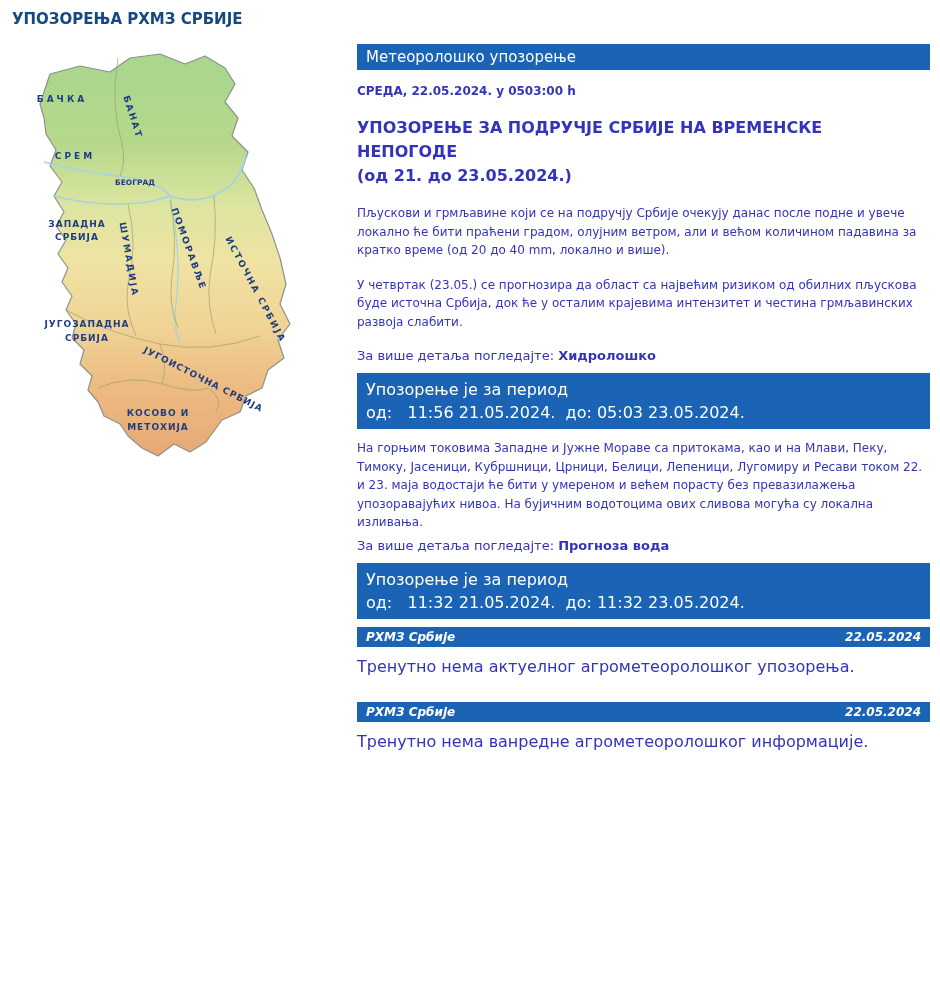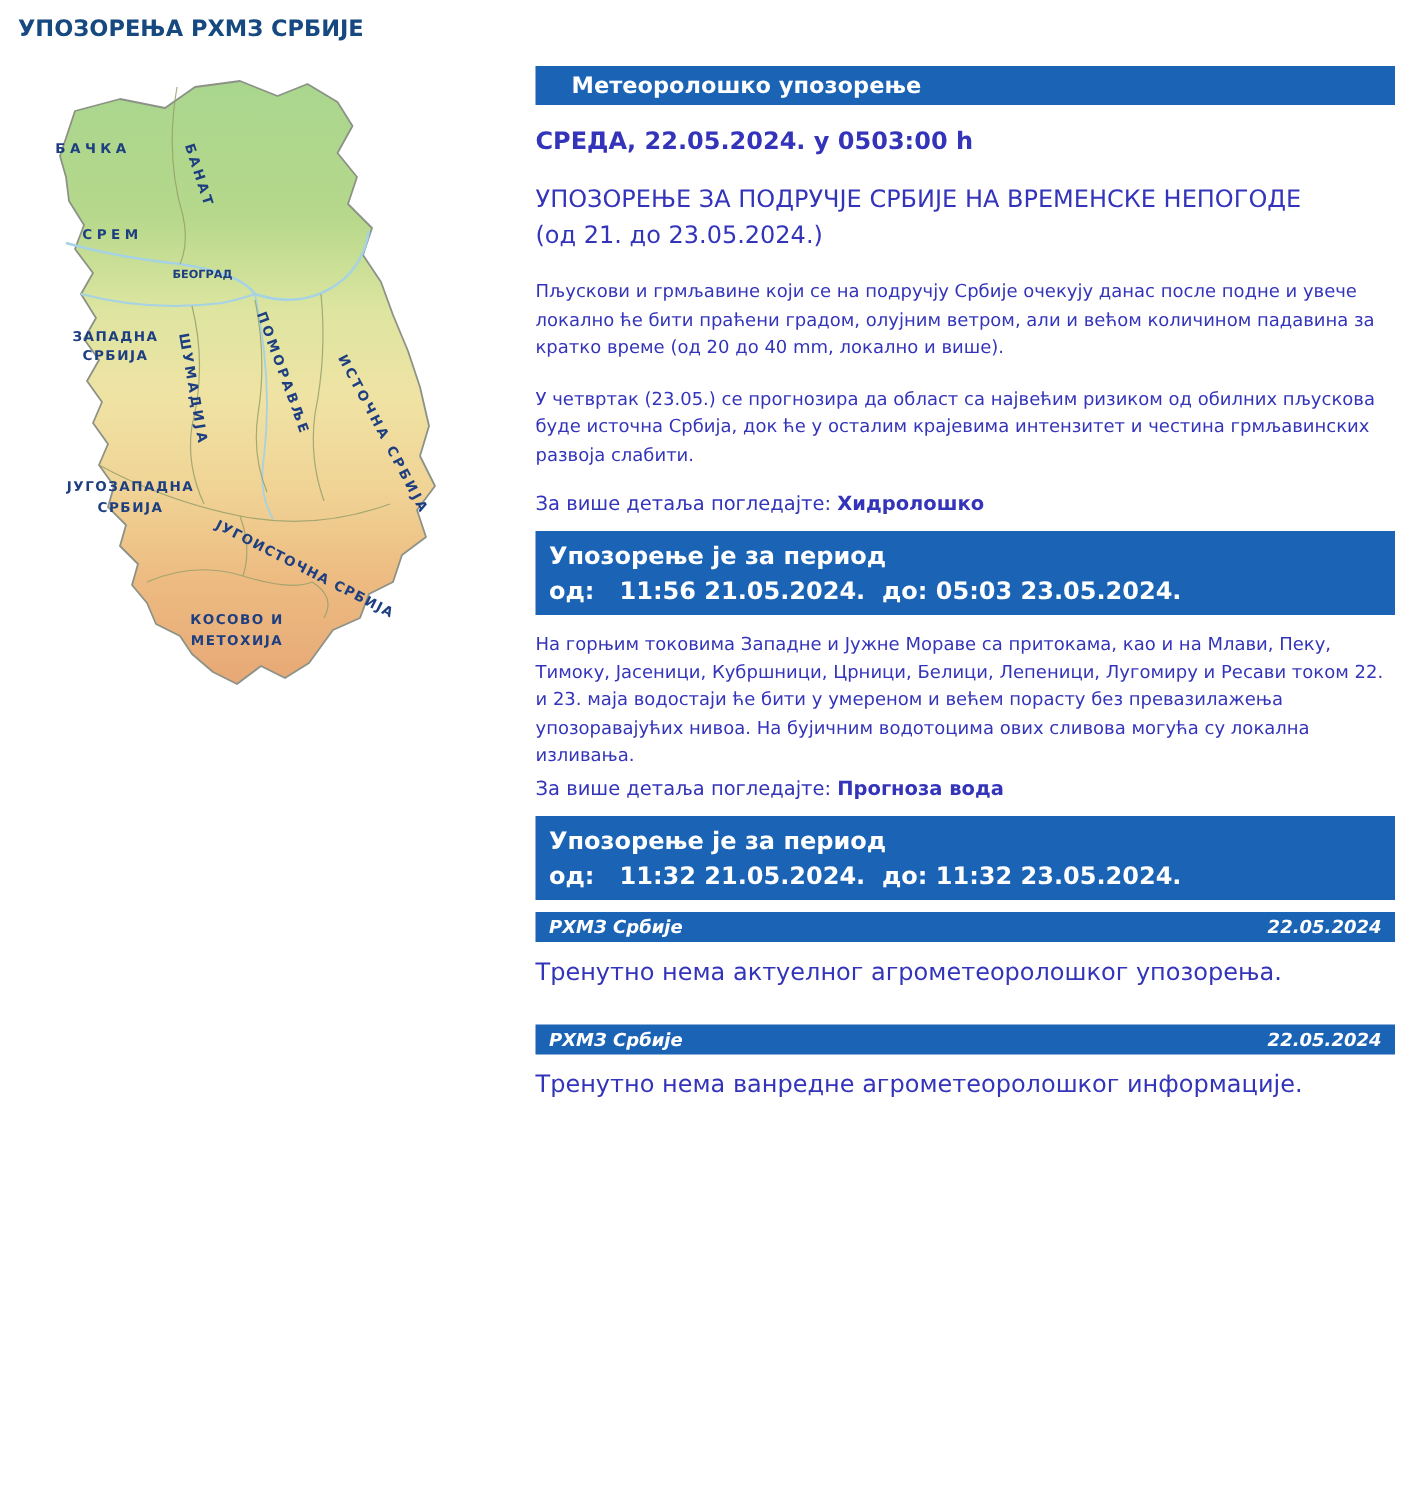--- a/index.html
+++ b/index.html
@@ -3,27 +3,27 @@
 <meta charset="utf-8">
 <style>
   html,body { margin:0; padding:0; background:#ffffff; }
   body { font-family:"DejaVu Sans","Liberation Sans",sans-serif; color:#3434bb; }
   .page { width:940px; box-sizing:border-box; padding:8px 10px 20px 10px; }
   .page-title { color:#15497f; font-size:15px; font-weight:bold; margin:2px 0 16px 2px; }
   .layout { display:flex; align-items:flex-start; }
   .map-col { width:335px; flex:none; }
   .content-col { flex:1; margin-left:12px; }
 
-  .bar { background:#1a63b5; color:#ffffff; font-size:15px; padding:4px 24px; margin:0 0 12px 0;font-weight:bold; }
-  .datetime { font-weight:bold; font-size:16px; margin:14px 0 18px 0; }
-  .heading { font-weight:normal; font-size:16px; line-height:1.5; max-width:545px; margin:0 0 16px 0; }
+  .bar { background:#1a63b5; color:#ffffff; font-size:15px; padding:4px 9px; margin:0 0 12px 0; }
+  .datetime { font-weight:bold; font-size:12px; margin:14px 0 18px 0; }
+  .heading { font-weight:bold; font-size:16px; line-height:1.5; max-width:545px; margin:0 0 16px 0; }
   .para { font-size:12px; line-height:1.55; margin:0 0 16px 0; }
   .details { font-size:13px; margin:0 0 10px 0; }
   .dlink { font-weight:bold; color:inherit; text-decoration:none; cursor:pointer; }
-  .period { background:#1a63b5; color:#ffffff; font-size:16px; line-height:1.45; padding:5px 9px; margin:0 0 10px 0;font-weight:bold; }
+  .period { background:#1a63b5; color:#ffffff; font-size:16px; line-height:1.45; padding:5px 9px; margin:0 0 10px 0; }
   .period .range { white-space:pre-wrap; }
   .mini-bar { background:#1a63b5; color:#ffffff; display:flex; justify-content:space-between; align-items:center;
               font-size:12px; font-weight:bold; padding:3px 9px; margin:0;font-style:italic; }
   .agro-text { font-size:16px; margin:10px 0 26px 0; }
 
   
   .mlabel { font-family:"DejaVu Sans","Liberation Sans",sans-serif; font-weight:bold; font-size:9px; fill:#1d3e80; }
   .ml-sm  { font-size:7.5px; }
   .ls3 { letter-spacing:3px; }
   .ls2 { letter-spacing:2px; }

